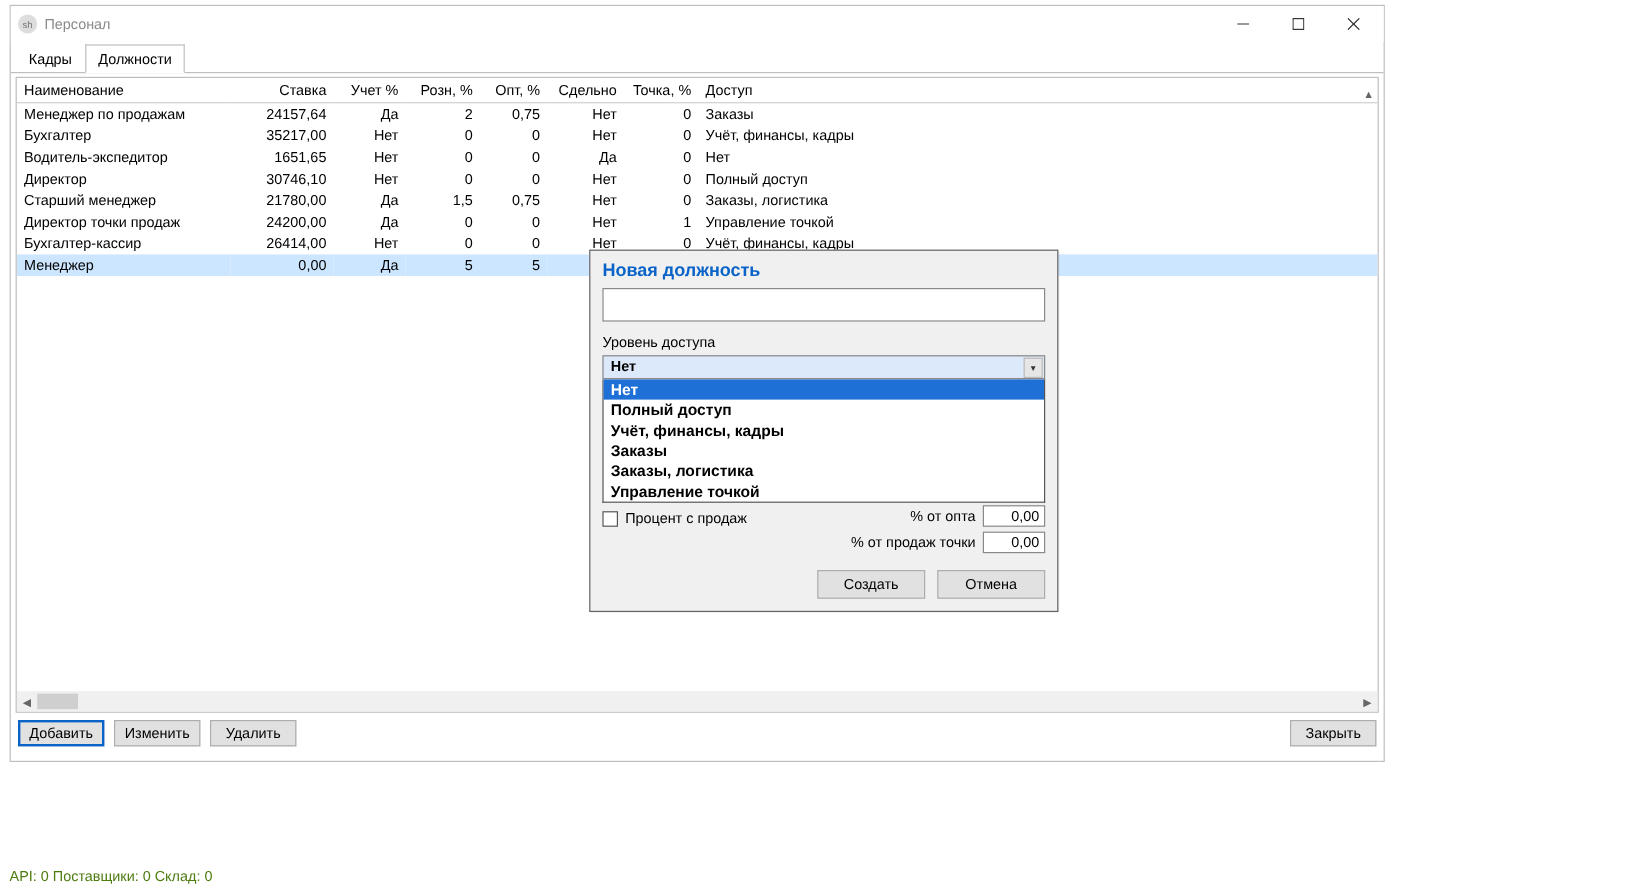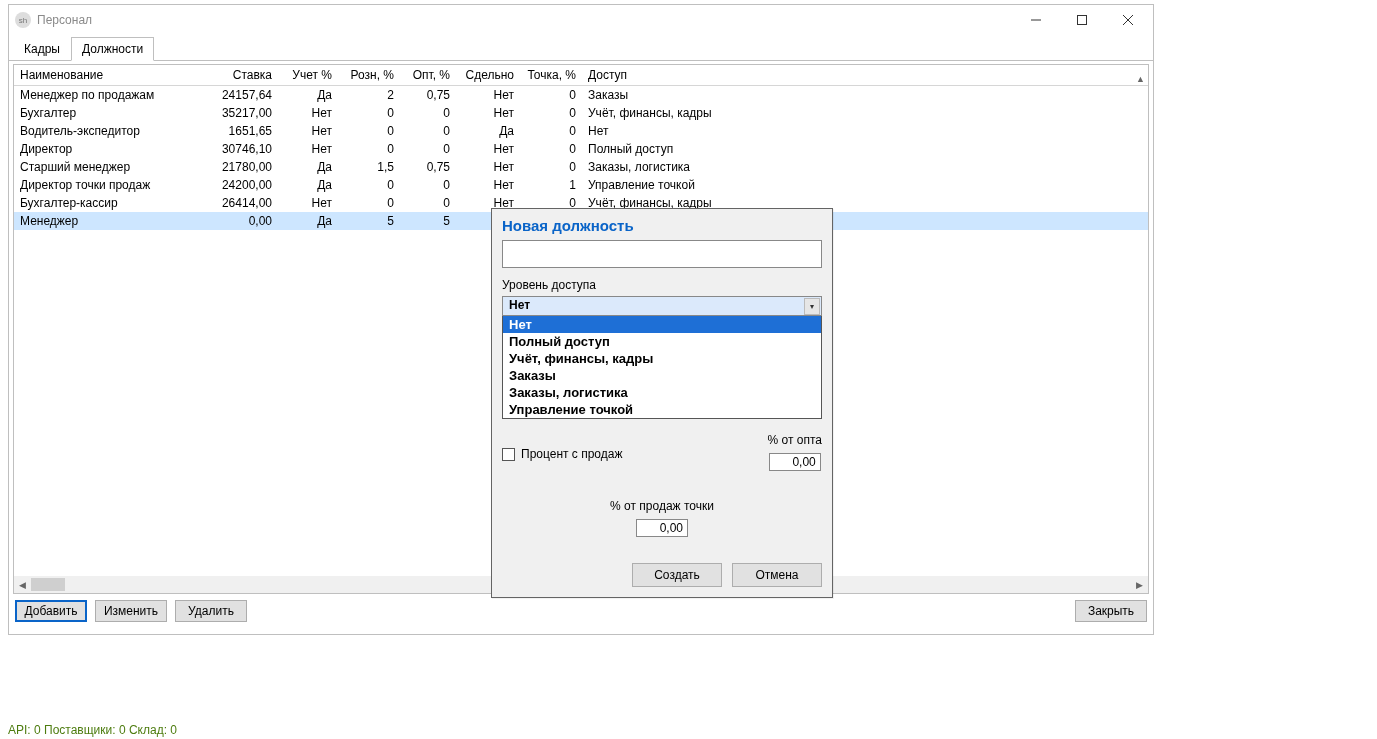--- a/index.html
+++ b/index.html
@@ -151,21 +151,21 @@
     position: absolute;
     left: 8px; bottom: 2px;
     font-size: 12px;
     color: #4d7c0f;
     text-align: center;
   }
   
   .dialog {
     position: absolute;
     left: 491px; top: 208px;
-    width: 342px;
+    width: 391px;
     border: 1px solid #646464;
     background: #f0f0f0;
     box-shadow: 1px 1px 0 rgba(0,0,0,0.05);
     z-index: 20;
   }
   .dlg-title {
     color: #0a64c8;
     font-weight: bold;
     font-size: 15px;
     padding: 8px 10px 6px 10px;
@@ -224,23 +224,22 @@
   }
   .chk {
     width: 13px; height: 13px;
     border: 1px solid #555;
     background: #fff;
   }
   .numrow {
     display: flex;
     align-items: center;
     justify-content: flex-end;
-    padding: 14px 10px;
+    padding: 2px 10px;
     gap: 6px;
-    flex-direction: column;
   }
   .numlabel { font-size: 12px; }
   .numfield {
     width: 52px;
     border: 1px solid #888;
     background: #fff;
     text-align: right;
     padding: 1px 4px;
     font-size: 12px;
   }

